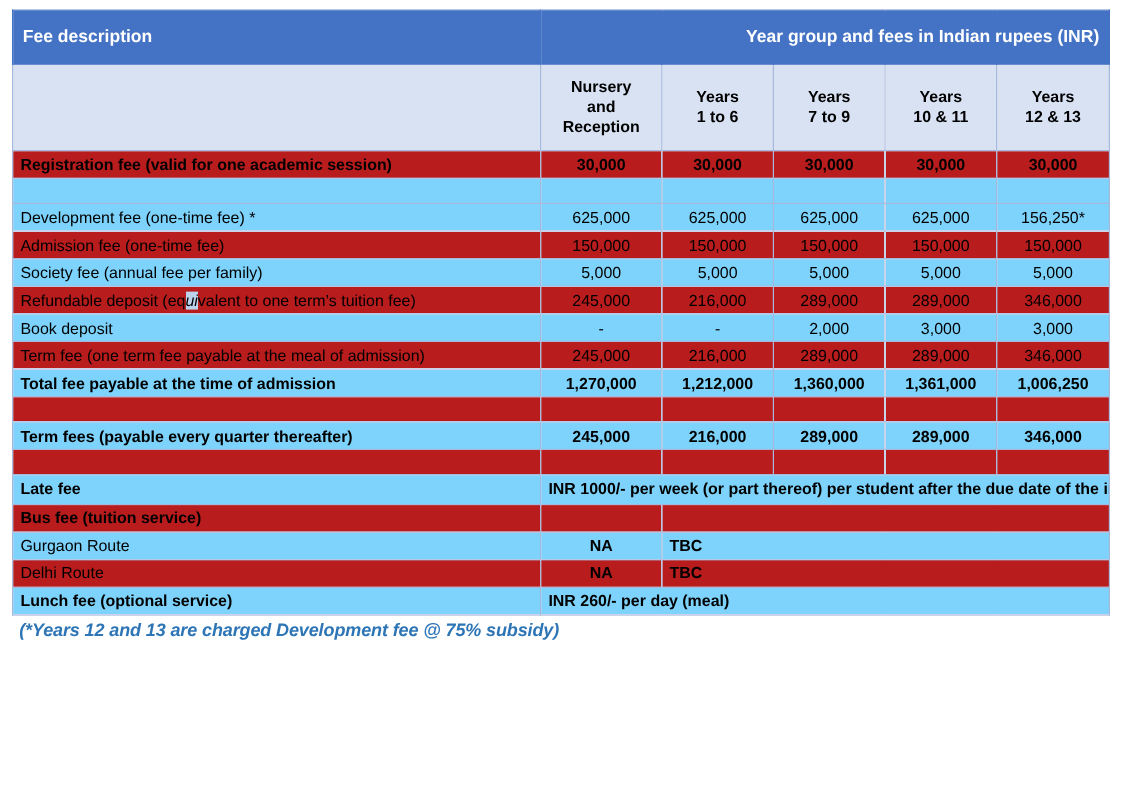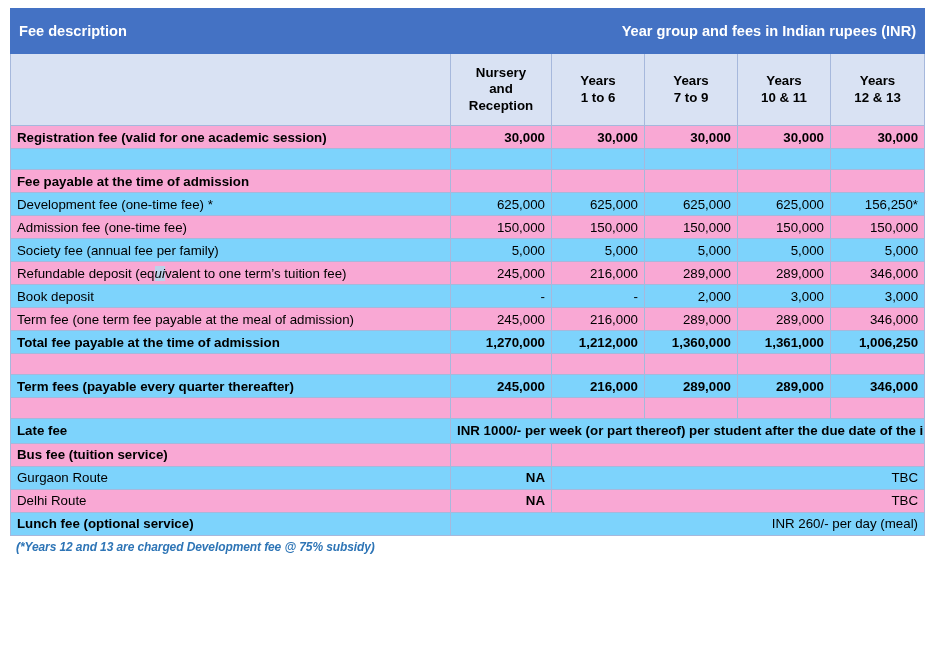--- a/index.html
+++ b/index.html
@@ -58,26 +58,26 @@
     vertical-align: middle;
     height: 72px;
     white-space: normal;
     line-height: 1.22;
     font-size: 13.3px;
   }
   td.colhead-blank { background: #D9E2F3; }
 
   
   tr.shaded td { background: #7dd3fc; }
-  tr.plain td { background: #f9a8d4; }
+  tr.plain td { background: #b91c1c; }
 
   td.desc { text-align: left; }
-  td.num  { text-align: right; }
+  td.num  { text-align: center; }
   td.b    { font-weight: bold; }
-  td.ctr-span { text-align: right; font-weight: normal; }
+  td.ctr-span { text-align: left; font-weight: bold; }
 
   
   tr.spacer td { height: 21px; }
 
   
   td.latefee {
     white-space: normal;
     text-align: center;
     font-weight: bold;
     line-height: 1.5;
@@ -89,21 +89,21 @@
   .sel {
     background: #BCD2EA;
     font-style: italic;
   }
 
   .footnote {
     margin: 4px 0 0 6px;
     color: #2E75B6;
     font-weight: bold;
     font-style: italic;
-    font-size: 12px;
+    font-size: 15px;
     letter-spacing: -0.1px;
   }
 </style>
 </head>
 <body>
 
 <div class="page">
 
   <table class="fee-table">
     <colgroup>
@@ -157,28 +157,20 @@
 
       <tr class="shaded spacer">
         <td></td>
         <td></td>
         <td></td>
         <td></td>
         <td></td>
         <td></td>
       </tr>
 
-      <tr class="plain">
-        <td class="desc b">Fee payable at the time of admission</td>
-        <td class="num"></td>
-        <td class="num"></td>
-        <td class="num"></td>
-        <td class="num"></td>
-        <td class="num"></td>
-      </tr>
 
       <tr class="shaded">
         <td class="desc">Development fee (one-time fee) *</td>
         <td class="num">625,000</td>
         <td class="num">625,000</td>
         <td class="num">625,000</td>
         <td class="num">625,000</td>
         <td class="num">156,250*</td>
       </tr>
 

